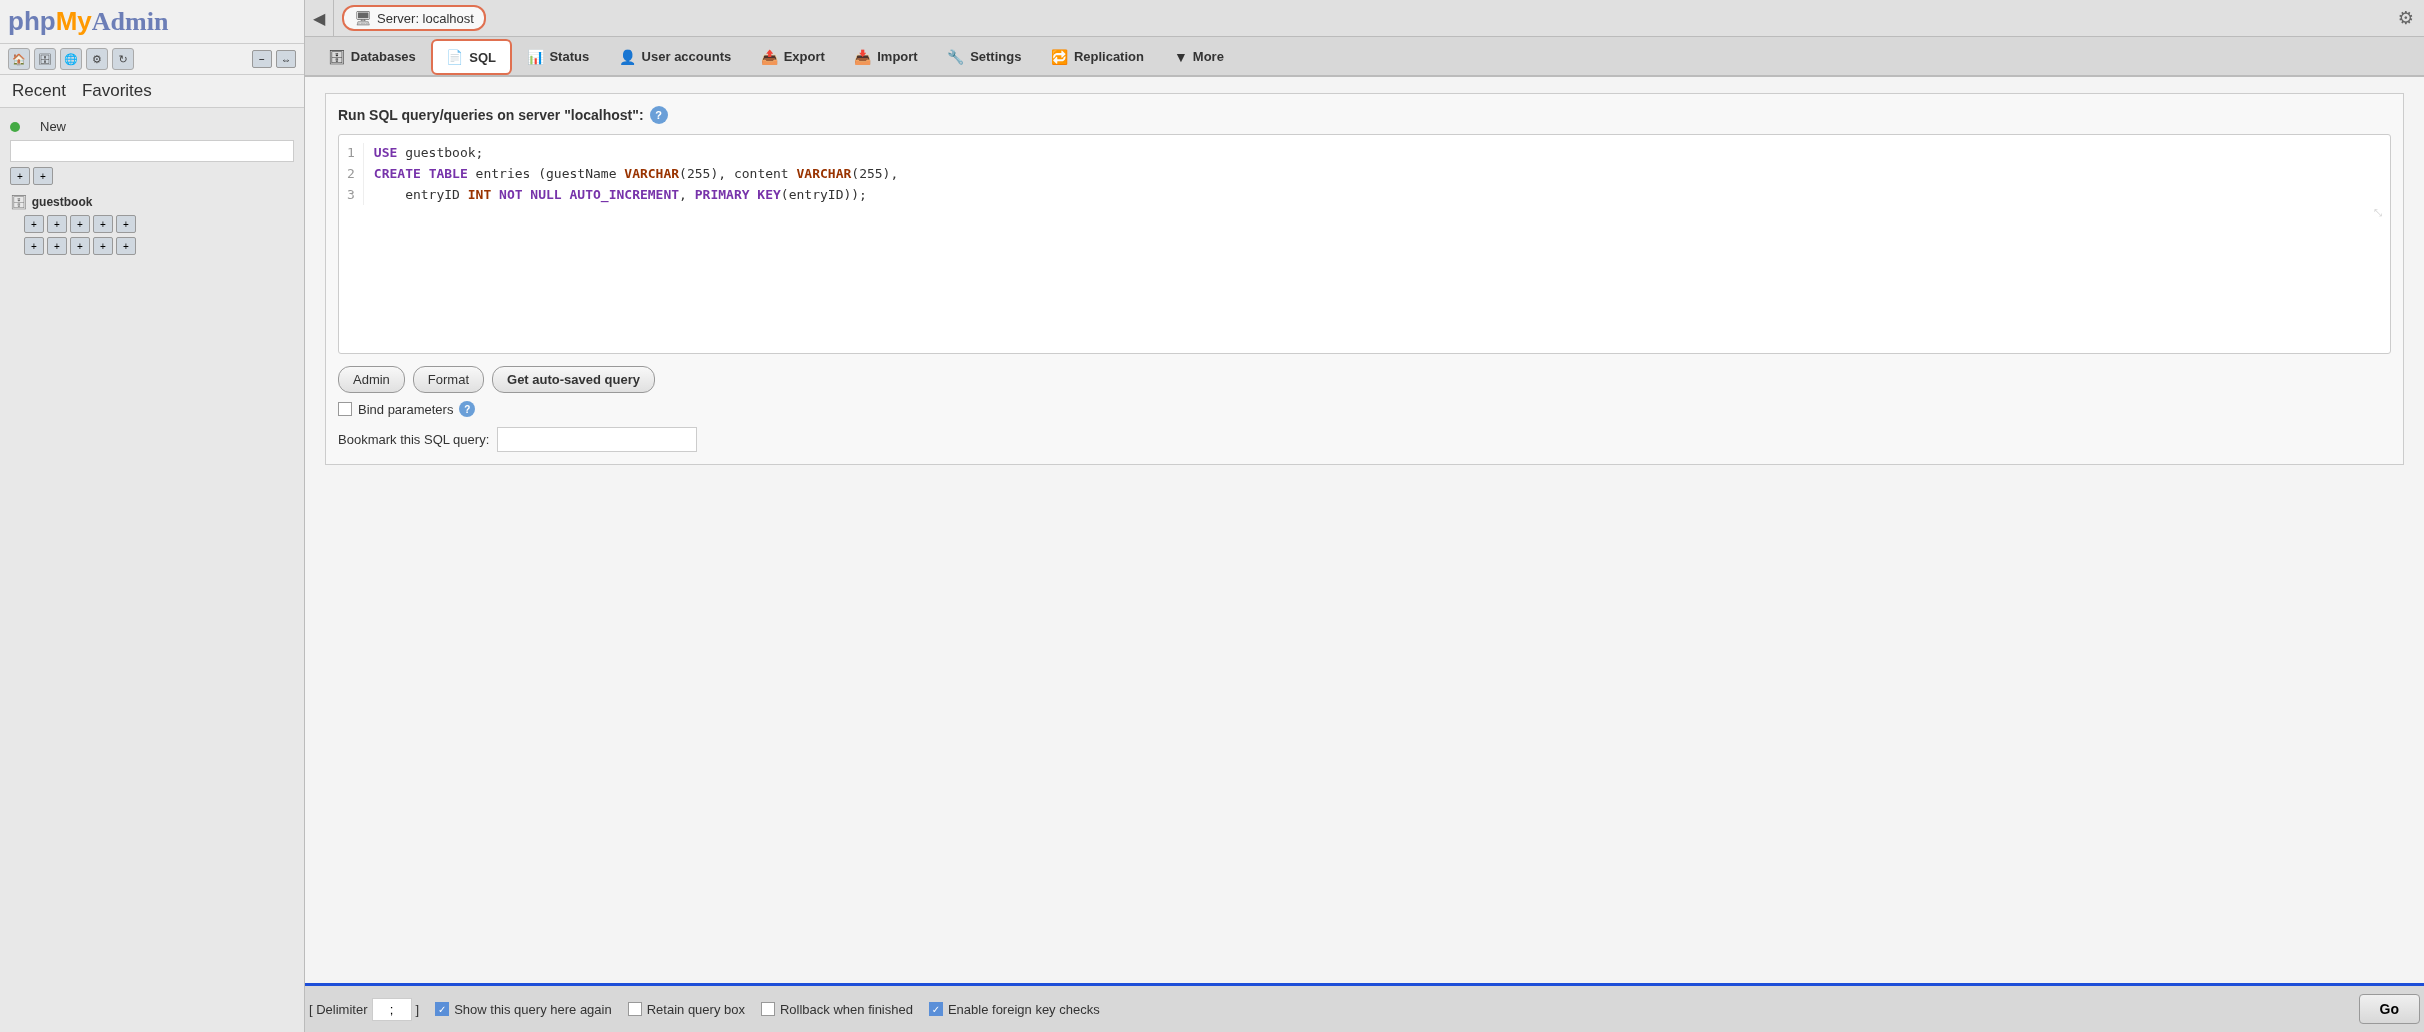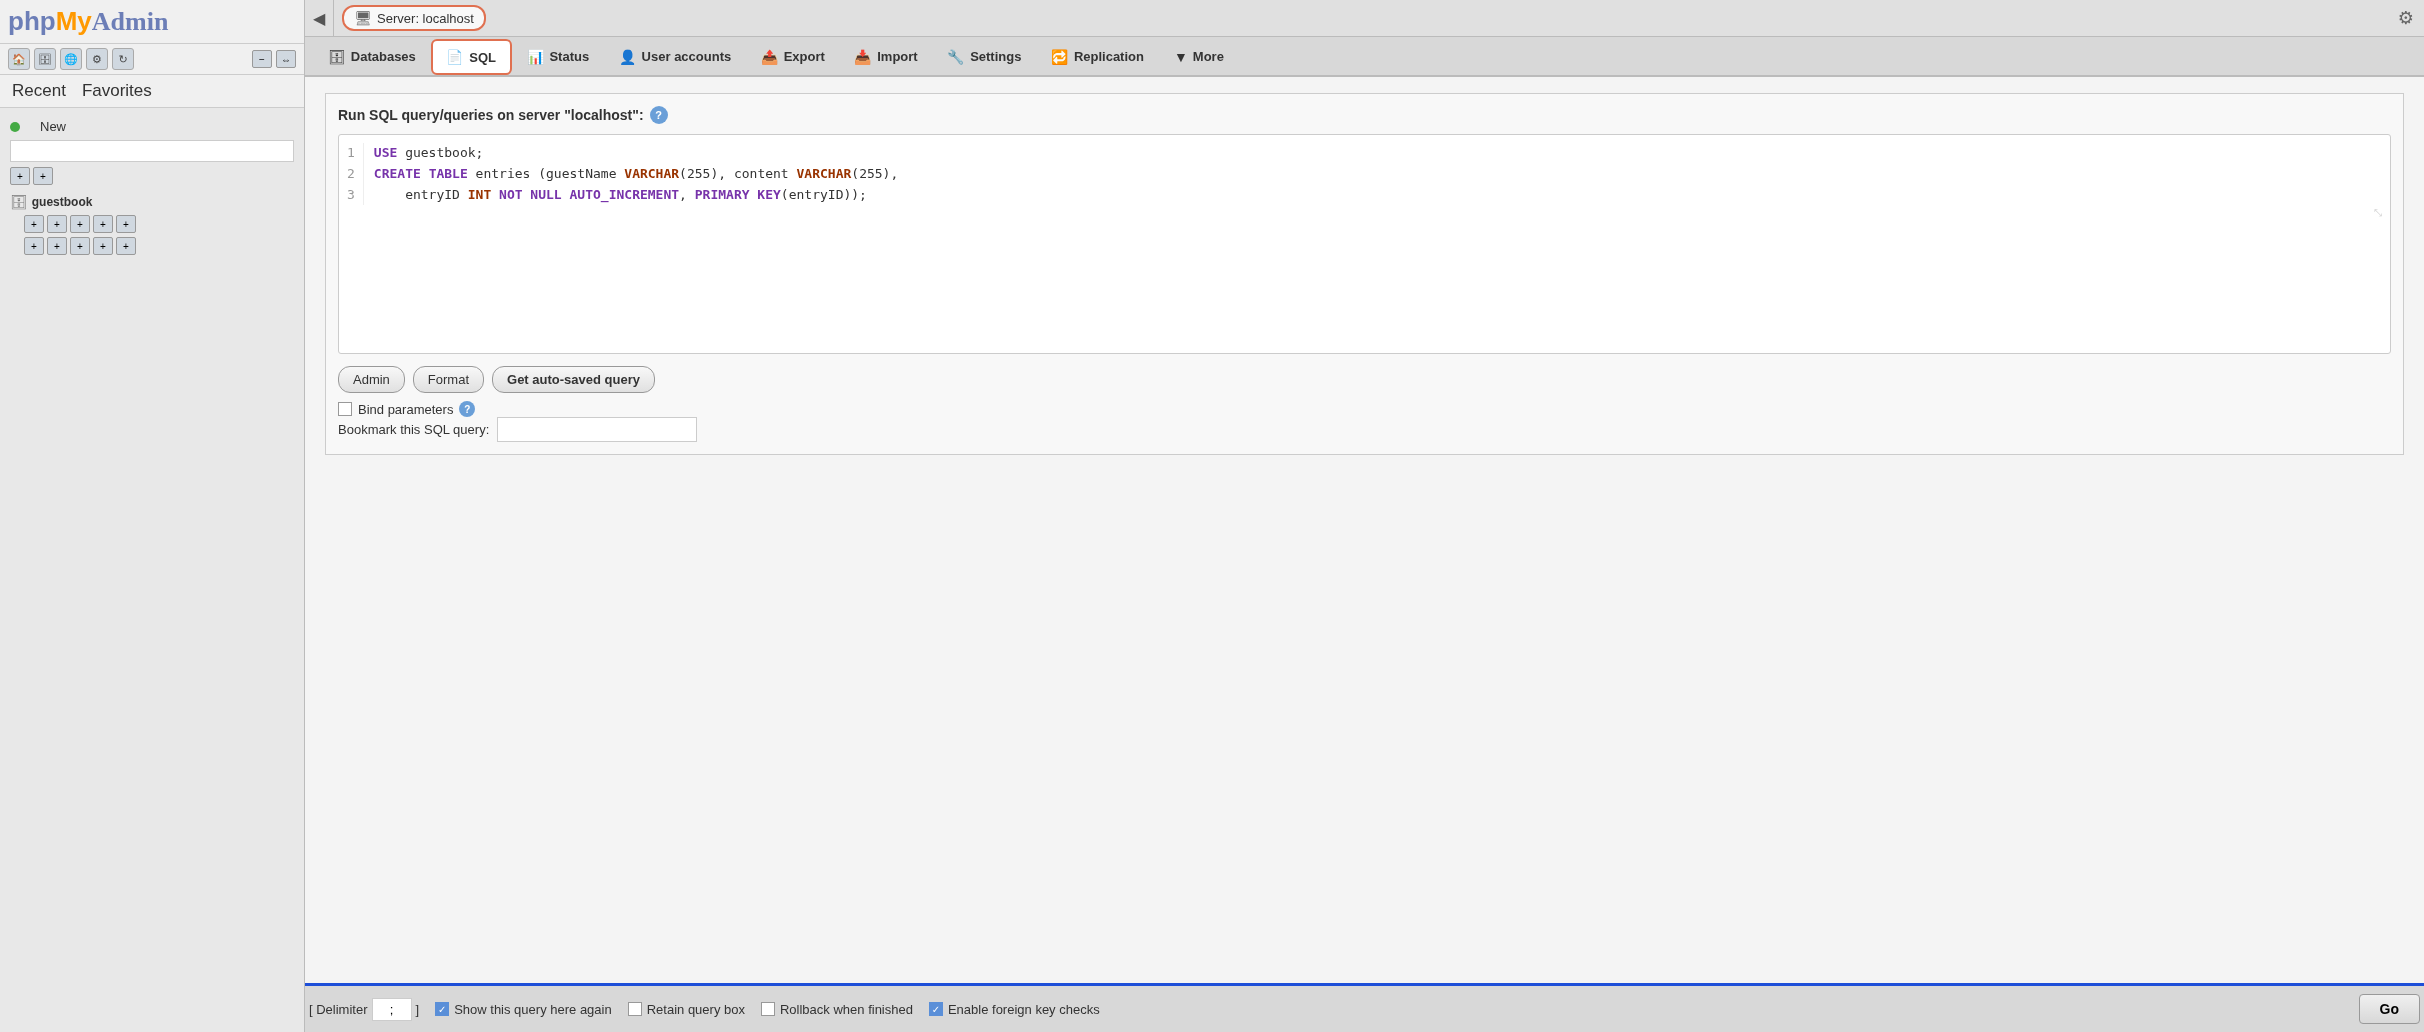--- a/index.html
+++ b/index.html
@@ -327,20 +327,21 @@
       background: white;
       display: inline-block;
       cursor: pointer;
     }
     .bind-label { font-size: 13px; color: #333; }
 
     .bookmark-row {
       display: flex;
       align-items: center;
       gap: 8px;
+      margin-top: 10px;
       font-size: 13px;
       color: #333;
     }
     .bookmark-input {
       border: 1px solid #ccc;
       padding: 4px 6px;
       width: 200px;
       font-size: 13px;
     }
 

